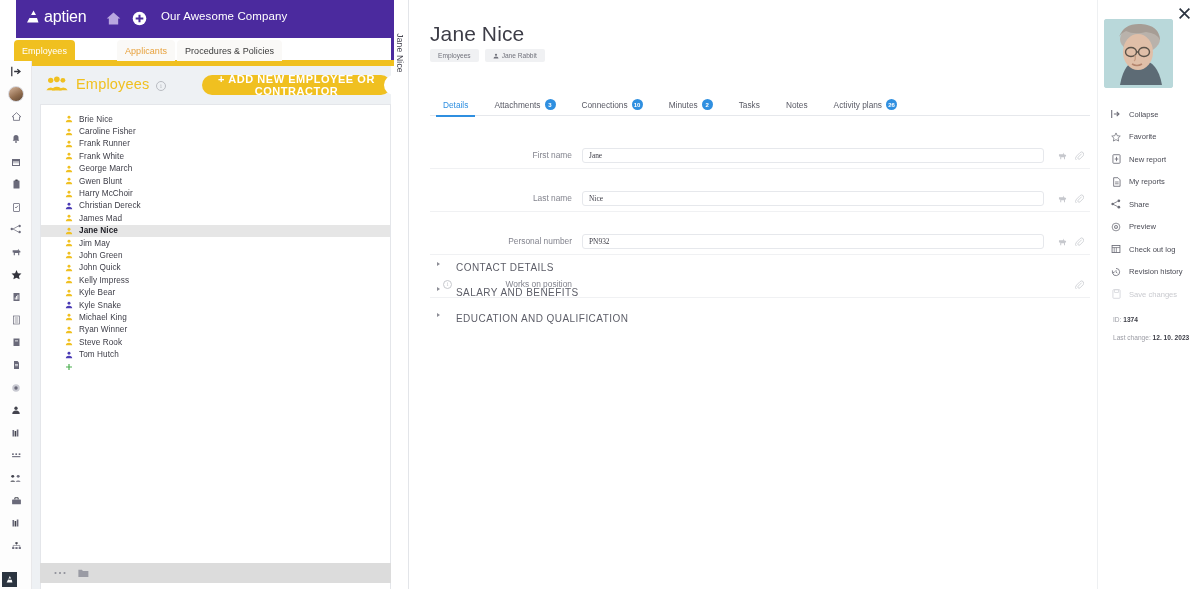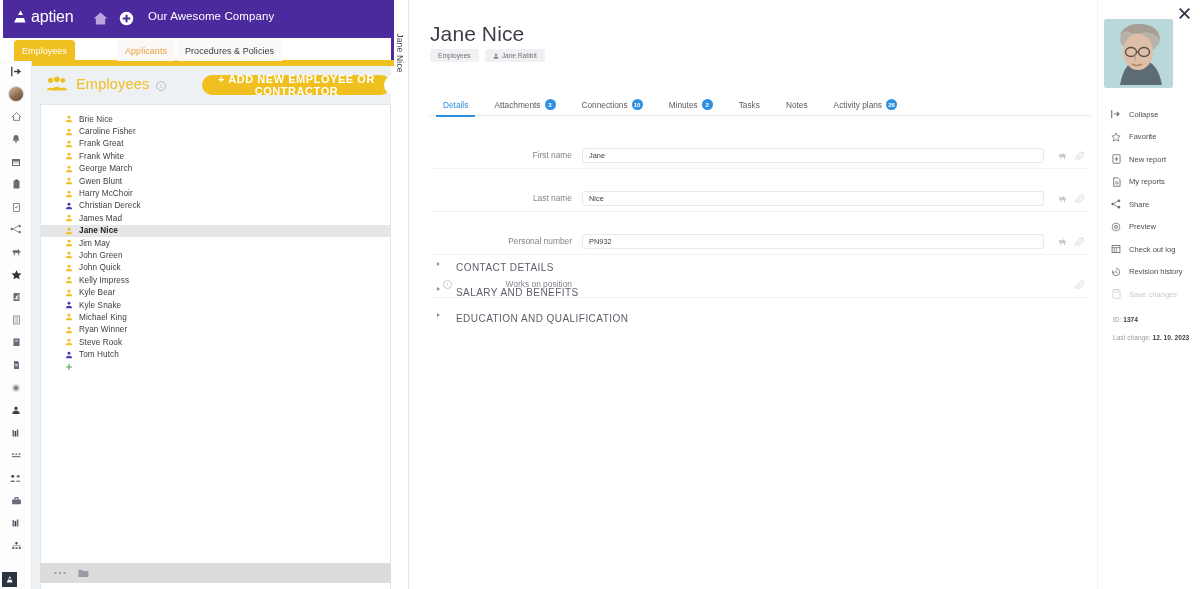--- a/index.html
+++ b/index.html
@@ -6,21 +6,21 @@
   html, body {
     width: 1200px; height: 589px;
     font-family: "Liberation Sans", sans-serif;
     background: #ffffff;
     overflow: hidden;
   }
   .app { position: relative; width: 1200px; height: 589px; background:#fff; }
 
   
   .topbar {
-    position: absolute; left: 3px; top: 0; width: 391px; height: 38px;
+    position: absolute; left: 16px; top: 0; width: 391px; height: 38px;
     background: #4b2a9e;
   }
   .logo { position:absolute; left: 8px; top: 8px; display:flex; align-items:center; gap:3px; }
   .logo-mark { width: 17px; height: 17px; }
   .logo-text { color:#fff; font-size: 16px; letter-spacing:-0.2px; font-weight:400; }
   .top-ico { position:absolute; top: 10px; width: 17px; height:17px; }
   .top-ico svg { display:block; }
   .ico-home { left: 89px; }
   .ico-plus { left: 115px; }
   .company {
@@ -145,21 +145,21 @@
   }
 
   .fields { position:absolute; left: 21px; top: 126px; width: 660px; }
   .field { height: 27px; display:flex; align-items:center; border-bottom:1px solid #f0f1f3; position:relative;margin-top:16px; }
   .f-info { position:absolute; left: 13px; width:9px; height:9px; border:1px solid #c6c8cd; border-radius:50%;
     font-size:6px; color:#c6c8cd; display:flex; align-items:center; justify-content:center; font-family:"Liberation Serif",serif;}
   .f-label { width: 152px; text-align:right; padding-right: 10px; font-size: 8.4px; color:#83848e; }
   .f-input {
     flex: 1; height: 15px; border:1px solid #e6e8ec; border-radius:3px;
     font-size: 7.4px; color:#3c3c46; padding: 0 6px; background:#fff;
-    font-family:Liberation Sans, sans-serif;
+    font-family:Liberation Serif, serif;
   }
   .f-blank { flex: 1; height: 15px; }
   .f-icons { width: 46px; display:flex; align-items:center; justify-content:flex-end; gap: 8px; padding-right: 6px; }
 
   .sections { position:absolute; left: 21px; top: 262px; width: 660px; }
   .section {
     height: 25.4px; display:flex; align-items:flex-start; gap: 16px;
     font-size: 10px; color:#5d5e68; letter-spacing: 0.45px; cursor:pointer; padding-left: 7px;
   }
   .caret { width:0; height:0; border-left: 3.5px solid #8c8d96; border-top:2.6px solid transparent; border-bottom:2.6px solid transparent;}
@@ -422,21 +422,21 @@
             </span>
             <span>Caroline Fisher</span>
           </div>
           <div class="row">
             <span class="picon">
               <svg width="8" height="8" viewBox="0 0 12 12">
                 <circle cx="6" cy="3.4" r="2.2" fill="#f0c020"></circle>
                 <path d="M1.2 11 a4.8 3.9 0 0 1 9.6 0 Z" fill="#f0c020"></path>
               </svg>
             </span>
-            <span>Frank Great</span>
+            <span>Frank Runner</span>
           </div>
           <div class="row">
             <span class="picon">
               <svg width="8" height="8" viewBox="0 0 12 12">
                 <circle cx="6" cy="3.4" r="2.2" fill="#f0c020"></circle>
                 <path d="M1.2 11 a4.8 3.9 0 0 1 9.6 0 Z" fill="#f0c020"></path>
               </svg>
             </span>
             <span>Frank White</span>
           </div>

